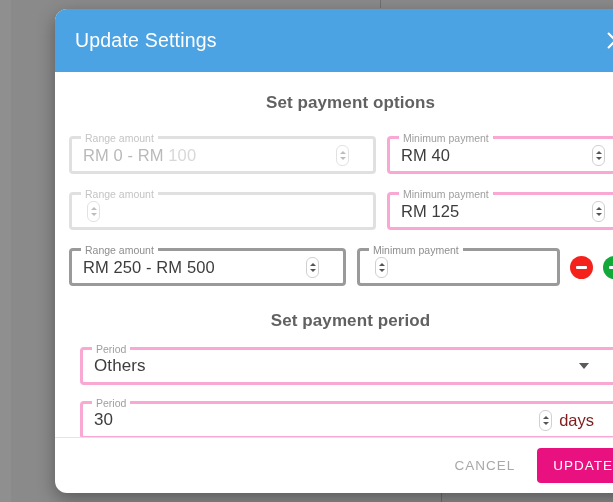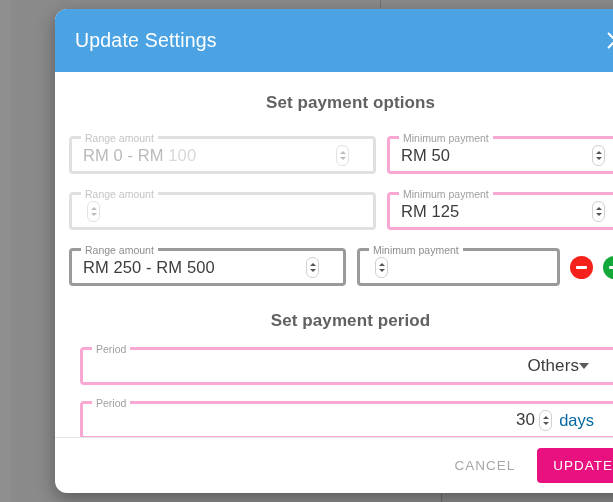--- a/index.html
+++ b/index.html
@@ -166,35 +166,35 @@
   }
   .circle-btn .bar.v {
     position: absolute;
     width: 3px; height: 11px;
   }
   .circle-btn.plus { position: relative; }
 
   
   .period-block { padding: 0 11px; }
   .period-field { margin-top: 16px; }
-  .period-field .val { font-size: 17px; color: #3d3d3d; text-align: right; }
+  .period-field .val { font-size: 17px; color: #3d3d3d; }
 
   .caret {
     flex: 0 0 auto;
     width: 0; height: 0;
     border-left: 5.5px solid transparent;
     border-right: 5.5px solid transparent;
     border-top: 6px solid #5a5a5a;
     margin-right: 5px;
     cursor: pointer;
   }
   .suffix {
     flex: 0 0 auto;
     font-size: 16.5px;
-    color: #0369a1;
+    color: #7f1d1d;
     margin-left: 7px;
   }
 
   
   .footer {
     flex: 0 0 56px;
     border-top: 1px solid #e4e4e4;
     display: flex; align-items: center; justify-content: flex-end;
     padding: 0 17px;
     gap: 10px;
@@ -248,21 +248,21 @@
         <legend class="lbl">Range amount</legend>
         <span class="val"><span>RM 0 - RM </span><span class="faded">100</span></span>
         <span class="spinner">
           <i class="up"></i>
           <i class="down"></i>
         </span>
       </div>
       <div class="gap"></div>
       <div class="field r1-min">
         <legend class="lbl">Minimum payment</legend>
-        <span class="val">RM 50</span>
+        <span class="val">RM 40</span>
         <span class="spinner">
           <i class="up"></i>
           <i class="down"></i>
         </span>
       </div>
     </div>
 
     <div class="row">
       <div class="field disabled r2-range">
         <legend class="lbl">Range amount</legend>

